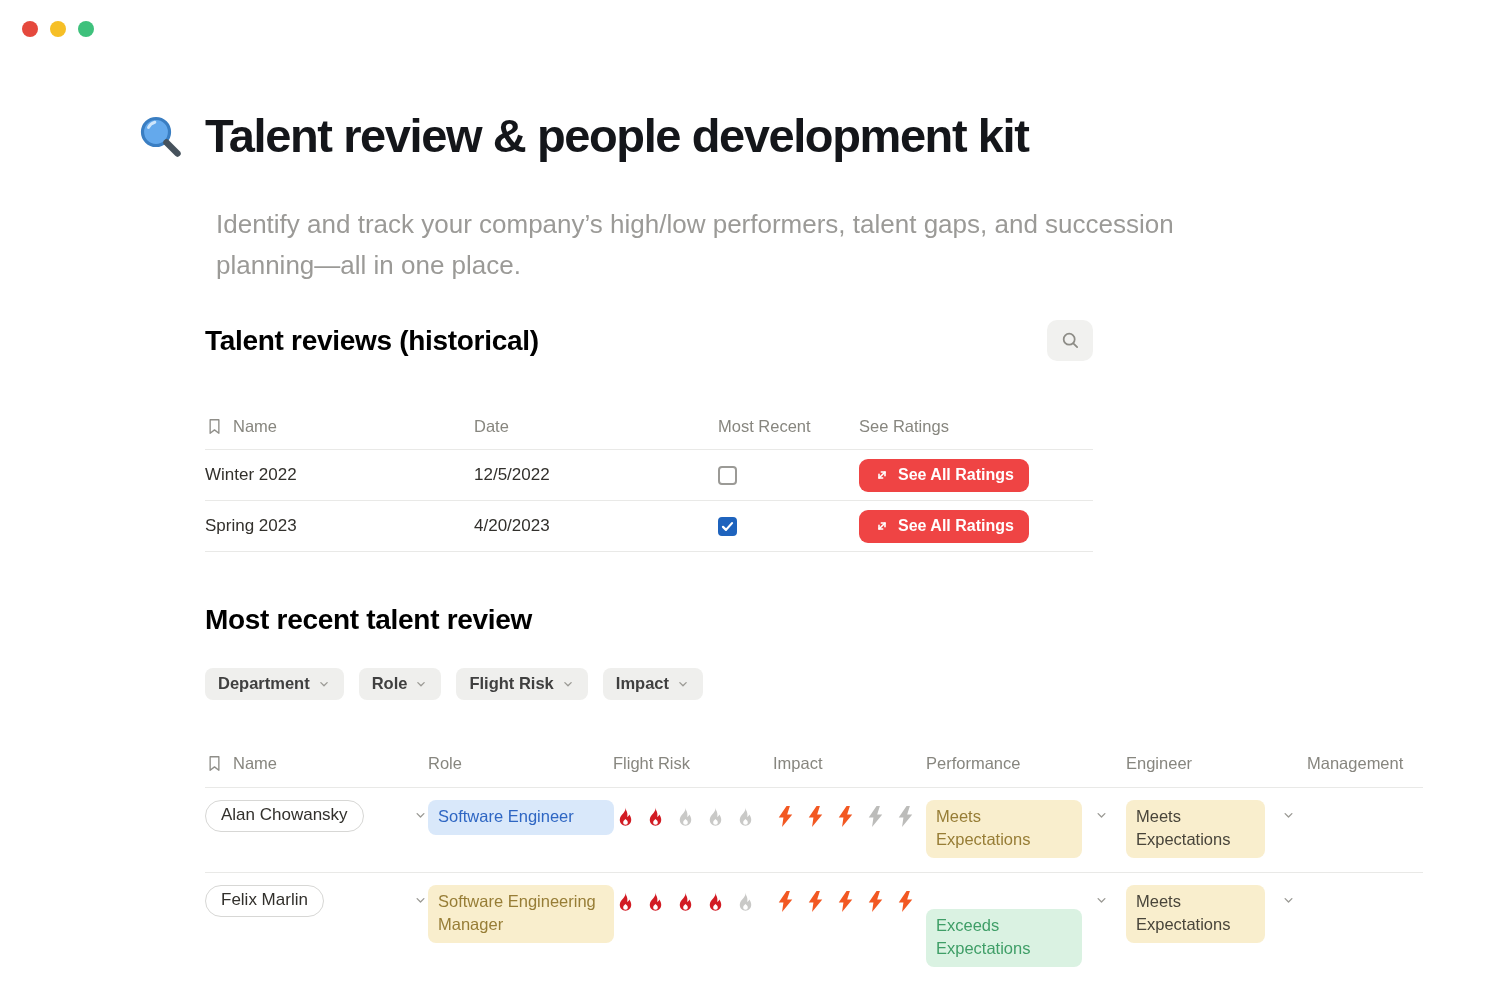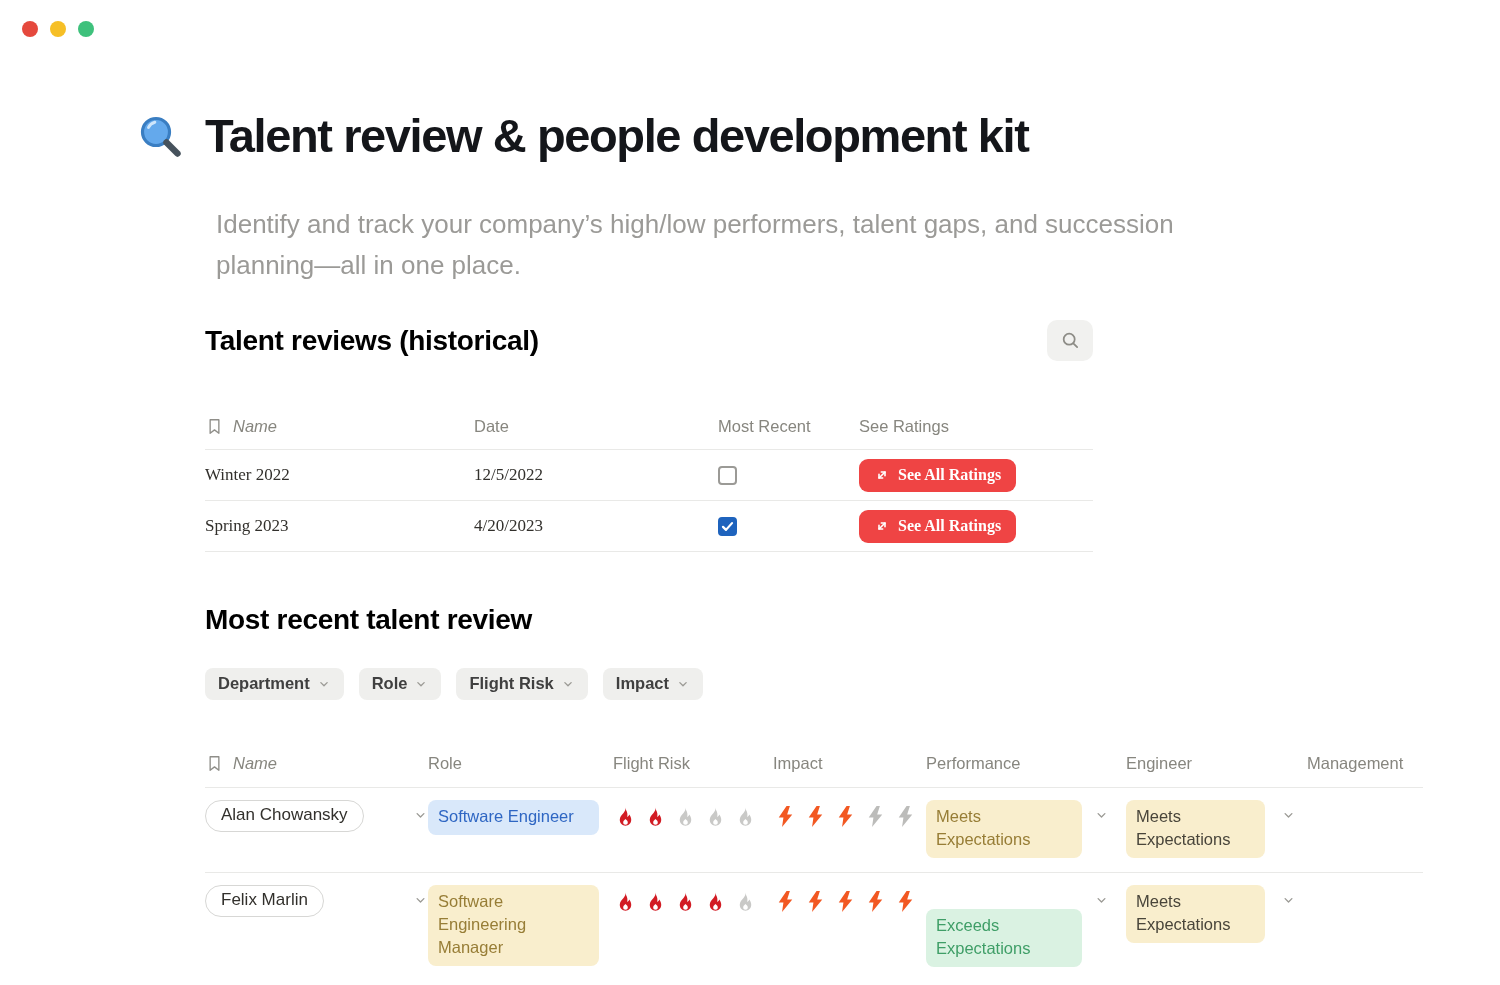--- a/index.html
+++ b/index.html
@@ -19,22 +19,22 @@
 
   
   .hist-head { position:absolute; left:205px; top:320px; width:888px; display:flex; justify-content:space-between; align-items:center; }
   h2.sec { font-size:28px; font-weight:700; letter-spacing:-0.3px; color:#000000; }
   .search-btn { width:46px; height:41px; background:#f1f1ef; border:none; border-radius:10px; display:flex; align-items:center; justify-content:center; cursor:pointer; }
 
   
   .table1 { position:absolute; left:205px; top:404px; width:888px; font-size:17px; }
   .t1-grid { display:grid; grid-template-columns:269px 244px 141px 234px; align-items:center; }
   .t1-header { height:46px; color:#87867f; font-size:16.5px; border-bottom:1px solid #e9e9e7; }
-  .t1-row { height:51px; border-bottom:1px solid #e9e9e7; color:#32302c;font-family:Liberation Serif, serif; }
-  .name-h { display:flex; align-items:center; gap:9px;font-style:italic; }
+  .t1-row { height:51px; border-bottom:1px solid #e9e9e7; color:#32302c; }
+  .name-h { display:flex; align-items:center; gap:9px; }
 
   .checkbox { width:19px; height:19px; border:2px solid #9b9a96; border-radius:4px; background:#fff; display:flex; align-items:center; justify-content:center; }
   .checkbox.checked { background:#1e63bd; border-color:#1e63bd; }
   .checkbox svg { display:none; }
   .checkbox.checked svg { display:block; }
 
   .ratings-btn { display:inline-flex; align-items:center; gap:8px; background:#ef4444; color:#fff; border:none; border-radius:9px; padding:7px 15px 8px; font-size:16px; font-weight:700; font-family:inherit; cursor:pointer; }
 
   
   .sec2-head { position:absolute; left:205px; top:604px; }
@@ -50,21 +50,21 @@
 
   .name-cell { display:flex; justify-content:space-between; align-items:flex-start; padding-right:0; }
   .pill { display:inline-block; border:1px solid #d7d7d5; border-radius:20px; padding:4px 15px 6px; font-size:17px; color:#32302c; background:#fff; white-space:nowrap; }
   .cell-chev { margin-top:8px; flex:none; }
 
   .tag { display:inline-block; border-radius:8px; padding:5px 10px 7px; font-size:16.5px; line-height:23px; }
   .variant-blue      { background:#d9e8fa; color:#2e66c3; }
   .variant-gold      { background:#f9eecd; color:#977d36; }
   .variant-gold-dark { background:#f9eecd; color:#49453a; }
   .variant-green     { background:#daf2e2; color:#3f9e67;margin-top:24px; }
-  .role-cell .tag { width:171px; }
+  .role-cell .tag { width:186px; }
   .perf-cell, .pot-cell { display:flex; justify-content:space-between; align-items:flex-start; }
   .perf-cell { padding-right:17px; }
   .pot-cell { padding-right:11px; }
   .perf-cell .tag { width:156px; }
   .pot-cell .tag { width:139px; }
 
   .rating-cell { display:flex; gap:5px; margin-top:4px; }
   .rating-cell svg { width:25px; height:25px; }
 
   .toggle { position:relative; width:38px; height:23px; border-radius:12px; background:#c9c9c7; margin:5px 0 0 10px; cursor:pointer; }

